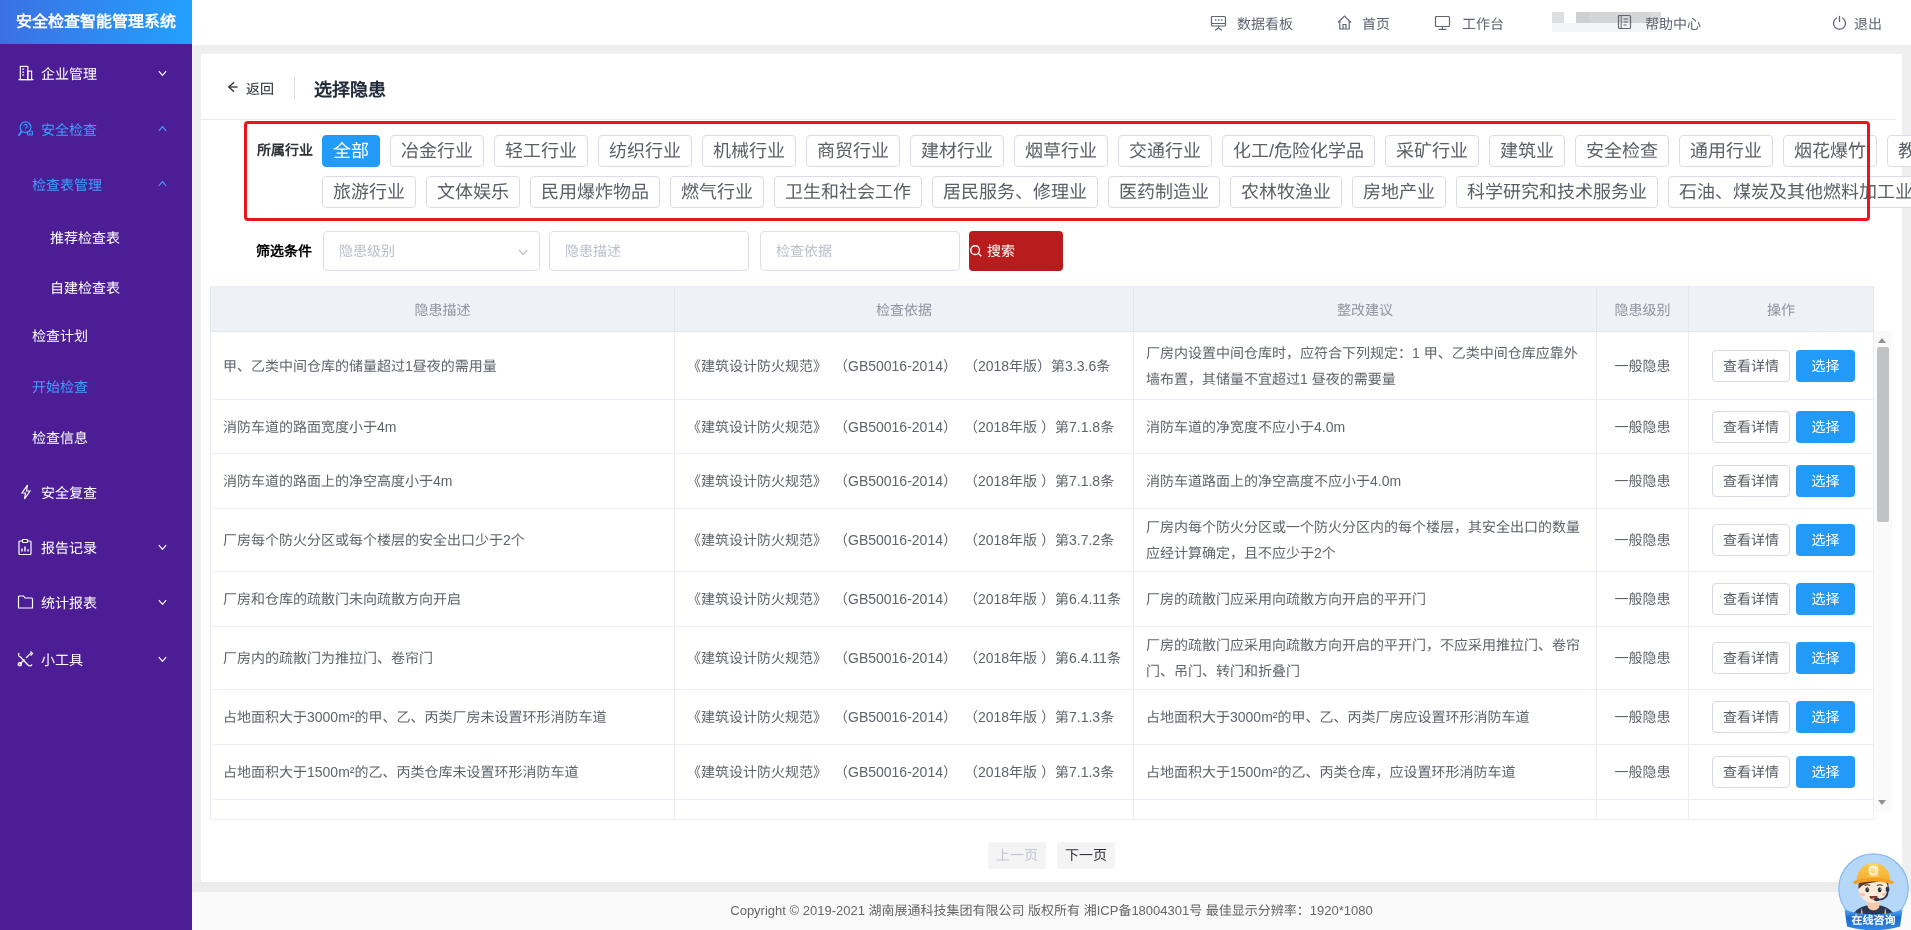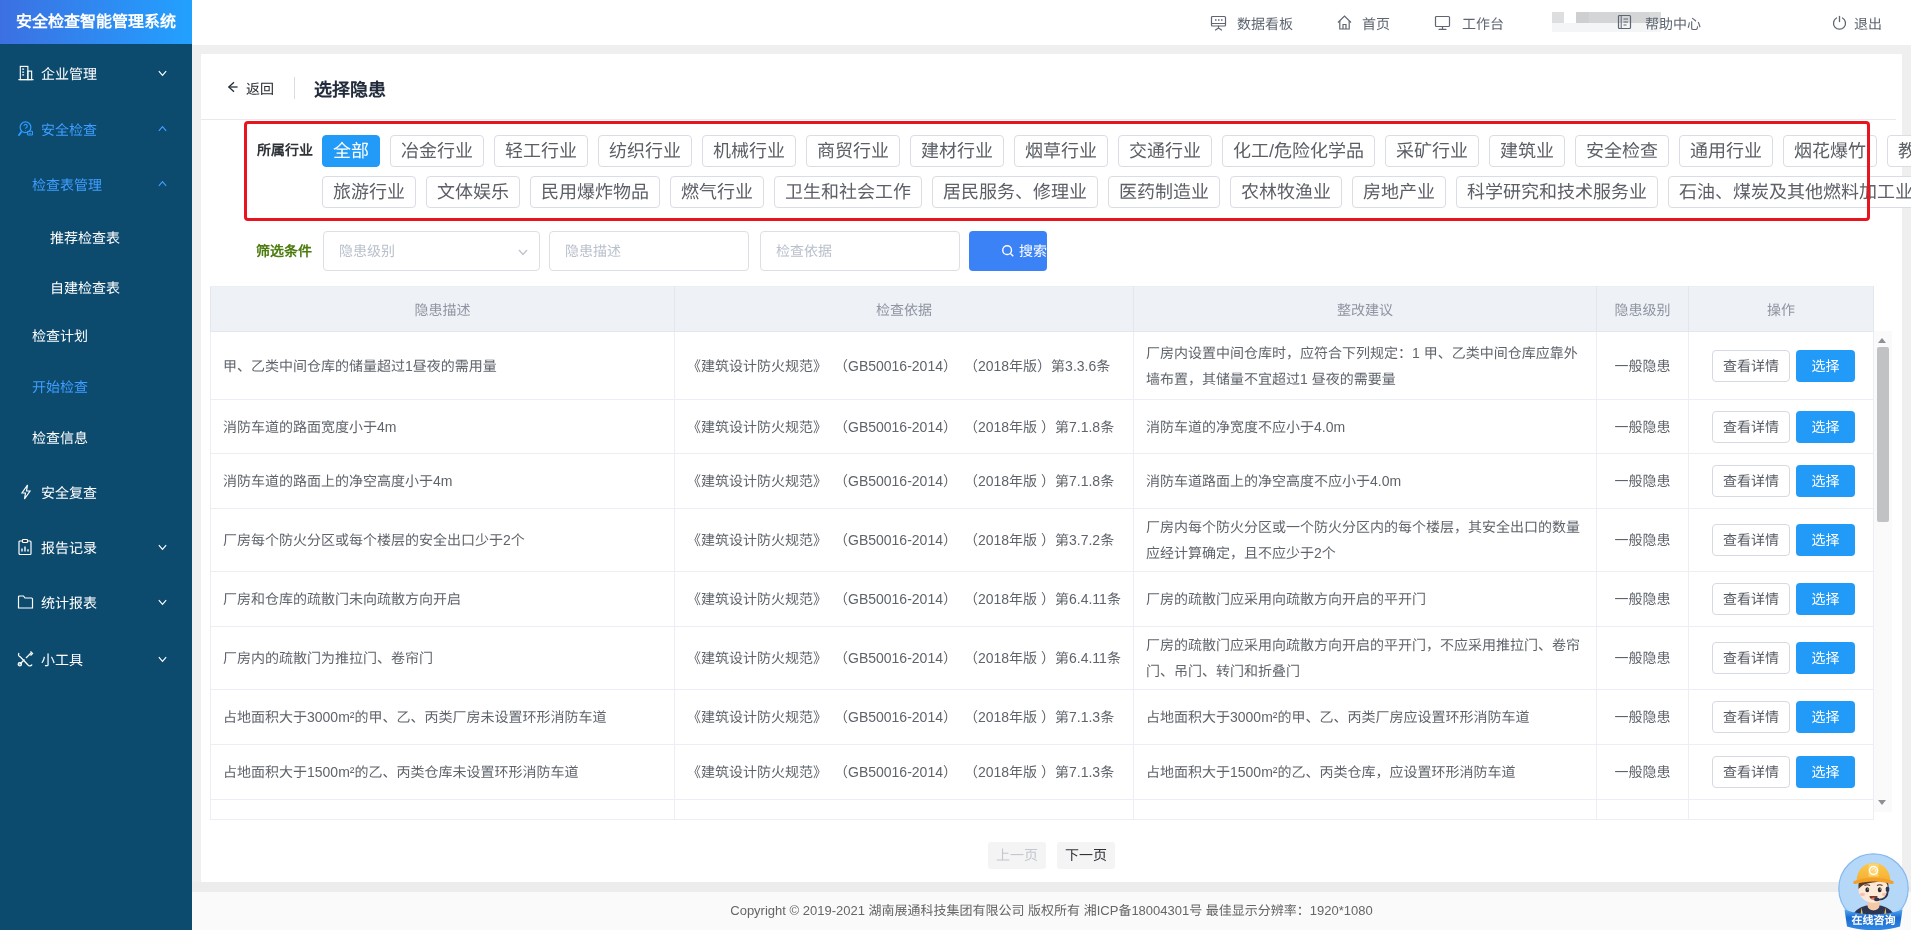--- a/index.html
+++ b/index.html
@@ -1,20 +1,20 @@
 <!DOCTYPE html>
 <html lang="zh-CN"><head>
 <meta charset="utf-8">
 <title>安全检查智能管理系统</title>
 <style>
 * { margin:0; padding:0; box-sizing:border-box; }
 html,body { width:1911px; height:930px; overflow:hidden; font-family:"Liberation Sans",sans-serif; }
 body { position:relative; background:#efefef; font-size:14px; }
 
-#sidebar { position:absolute; left:0; top:0; width:192px; height:930px; background:#0c4a6e; z-index:5; }
+#sidebar { position:absolute; left:0; top:0; width:192px; height:930px; background:#4c1d95; z-index:5; }
 #logo { position:absolute; left:0; top:0; width:192px; height:44px; background:linear-gradient(90deg,#3c70e2,#22a1ff); color:#fff; font-size:16px; font-weight:bold; text-align:center; line-height:44px; letter-spacing:0px; }
 .mi { position:absolute; left:0; width:192px; height:40px; color:#fff; font-size:14px; }
 .mi .txt { position:absolute; top:50%; transform:translateY(-50%); white-space:nowrap; }
 .mi .ico { position:absolute; left:17px; top:50%; transform:translateY(-50%); width:17px; height:17px; }
 .mi .chev { position:absolute; right:24px; top:50%; transform:translateY(-50%); width:11px; height:11px; }
 .mi.blue { color:#3f9eff; }
 .chev svg, .ico svg, .selarr svg, .ticon svg, .arr svg { display:block; width:100%; height:100%; }
 
 #topbar { position:absolute; left:192px; top:0; width:1719px; height:45px; background:#fff; z-index:4; }
 .tb { position:absolute; top:0; height:45px; color:#5f6672; font-size:14px; }
@@ -30,27 +30,27 @@
 #ctitle { position:absolute; left:113px; top:21px; font-size:18px; color:#222c3c; font-weight:600; }
 
 #taglabel { position:absolute; left:56px; top:80px; width:60px; font-weight:bold; color:#2f3338; font-size:14px; line-height:32px; }
 .tagrow { position:absolute; left:121px; height:32px; display:flex; }
 #tagrow1 { top:81px; }
 #tagrow2 { top:122px; }
 .tag { height:32px; line-height:30px; border:1px solid #d9dde5; border-radius:4px; background:#fff; color:#5c6066; padding:0 10px; margin-right:10px; font-size:18px; white-space:nowrap; }
 .tag.active { background:#219af8; color:#fff; border-color:#219af8; }
 #redbox { position:absolute; left:43px; top:67px; width:1626px; height:100px; border:3px solid #e8141e; border-radius:4px; z-index:9; pointer-events:none; }
 
-#filterlabel { position:absolute; left:55px; top:177px; height:40px; line-height:40px; font-weight:bold; color:#4d7c0f; font-size:14px; }
+#filterlabel { position:absolute; left:55px; top:177px; height:40px; line-height:40px; font-weight:bold; color:#000000; font-size:14px; }
 .fbox { position:absolute; top:177px; height:40px; border:1px solid #dcdfe6; border-radius:4px; background:#fff; color:#b9c0cc; font-size:14px; line-height:38px; padding-left:15px; }
 #fsel { left:122px; width:217px; }
 #fsel .selarr { position:absolute; right:10px; top:14px; width:12px; height:12px; }
 #fin1 { left:348px; width:200px; }
 #fin2 { left:559px; width:200px; }
-#fbtn { position:absolute; left:768px; top:177px; width:78px; height:40px; background:#3b82f6; border-radius:4px; color:#fff; font-size:14px; line-height:40px; text-align:right; }
+#fbtn { position:absolute; left:768px; top:177px; width:94px; height:40px; background:#b91c1c; border-radius:4px; color:#fff; font-size:14px; line-height:40px; text-align:left; }
 #fbtn svg { vertical-align:-2px; margin-right:4px; }
 
 #tbl { position:absolute; left:9px; top:232px; width:1663px; border-collapse:collapse; table-layout:fixed; font-size:14px; color:#5f646b; }
 #tbl th { background:#eef1f6; color:#8f94a0; font-weight:normal; height:45px; text-align:center; border:1px solid #e2e6ee; border-top:1px solid #ebeef5; font-size:14px; }
 #tbl td { border:1px solid #ebeef5; vertical-align:middle; padding:0 12px; line-height:26px; }
 #tbl td.c { text-align:center; padding:0 4px; } #tbl td.op { text-align:left; padding:0 0 0 23px; white-space:nowrap; }
 #tbl tr.partial td { height:20px; padding:0 12px; }
 .btn-detail { display:inline-block; width:78px; height:32px; line-height:30px; border:1px solid #d6dae2; border-radius:4px; background:#fff; color:#575c64; font-size:14px; text-align:center; vertical-align:middle; }
 .btn-sel { display:inline-block; width:59px; height:32px; line-height:32px; border-radius:4px; background:#219af8; color:#fff; font-size:14px; text-align:center; margin-left:6px; vertical-align:middle; }
 

